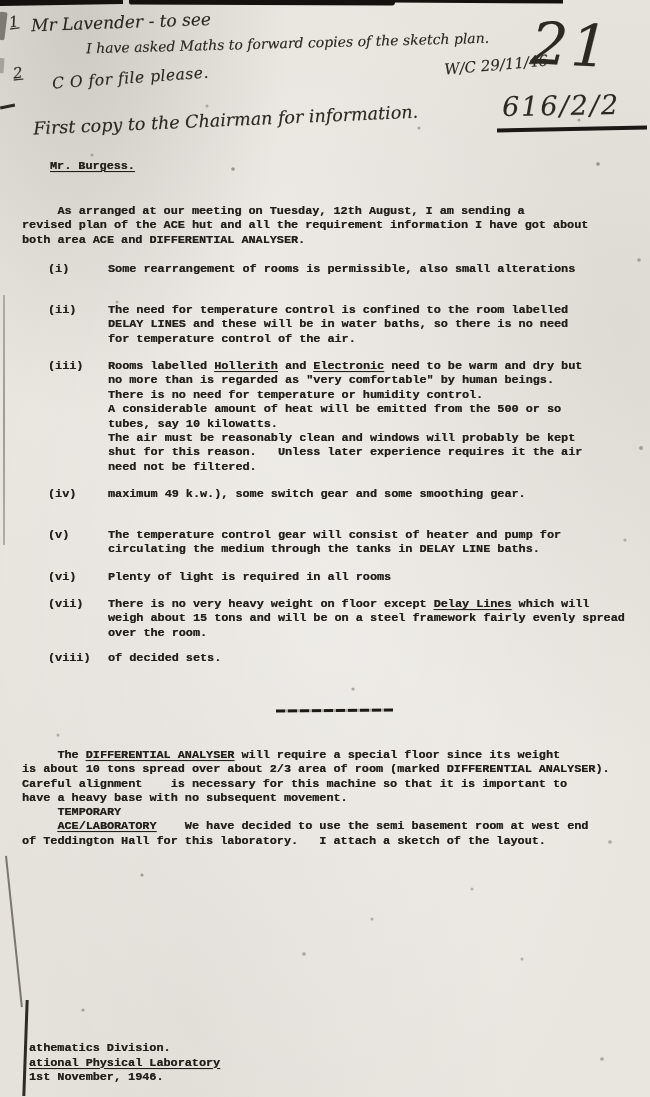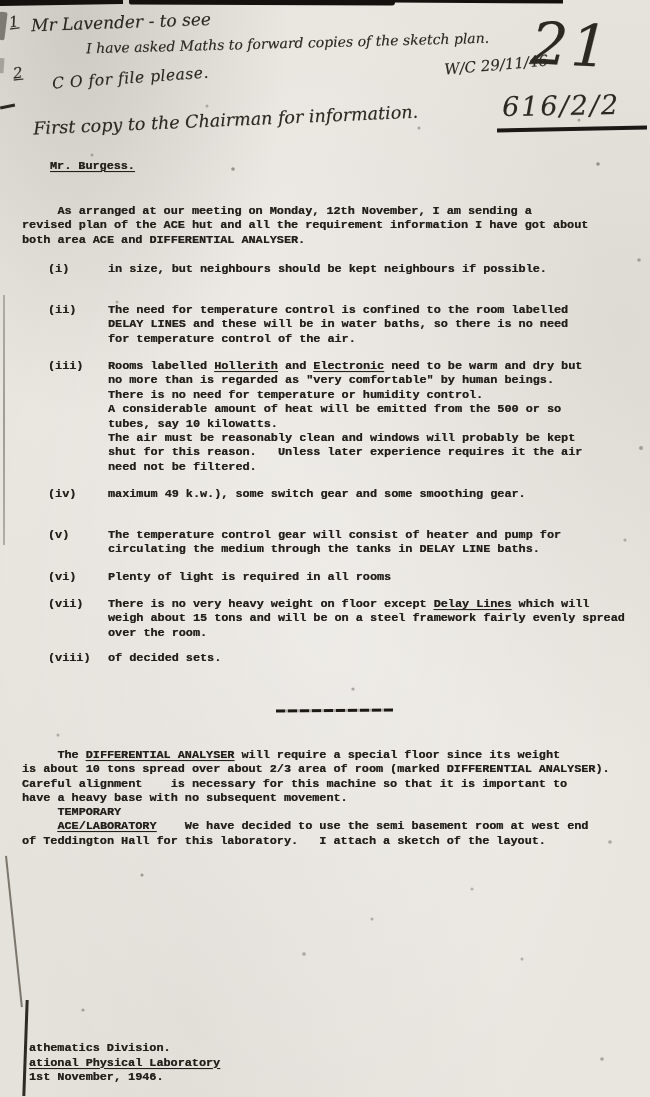--- a/index.html
+++ b/index.html
@@ -90,25 +90,25 @@
   <div class="hw hw-pageno">21</div>
   <div class="hw hw-m2">2</div>
   <div class="hw hw-note2">C O for file please.</div>
   <div class="hw hw-fileref">616/2/2</div>
   <div class="fileref-underline"></div>
   <div class="hw-tick"></div>
   <div class="hw hw-note3">First copy to the Chairman for information.</div>
 
   <div class="typed salutation"><span class="u">Mr. Burgess.</span></div>
 
-  <div class="typed intro"><div><span>     As arranged at our meeting on Monday, 12th November, I am sending a</span></div><div><span>revised plan of the ACE hut and all the requirement information I have got about</span></div><div><span>both area ACE and DIFFERENTIAL ANALYSER.</span></div></div>
+  <div class="typed intro"><div><span>     As arranged at our meeting on Tuesday, 12th August, I am sending a</span></div><div><span>revised plan of the ACE hut and all the requirement information I have got about</span></div><div><span>both area ACE and DIFFERENTIAL ANALYSER.</span></div></div>
 
   <div class="item it-i">
     <span class="typed num">(i)</span>
-    <div class="typed itxt"><div><span>in size, but neighbours should be kept neighbours if possible.</span></div></div>
+    <div class="typed itxt"><div><span>Some rearrangement of rooms is permissible, also small alterations</span></div></div>
   </div>
   <div class="item it-ii">
     <span class="typed num">(ii)</span>
     <div class="typed itxt"><div><span>The need for temperature control is confined to the room labelled</span></div><div><span>DELAY LINES and these will be in water baths, so there is no need</span></div><div><span>for temperature control of the air.</span></div></div>
   </div>
   <div class="item it-iii">
     <span class="typed num">(iii)</span>
     <div class="typed itxt"><div><span>Rooms labelled </span><span class="u">Hollerith</span><span> and </span><span class="u">Electronic</span><span> need to be warm and dry but</span></div><div><span>no more than is regarded as "very comfortable" by human beings.</span></div><div><span>There is no need for temperature or humidity control.</span></div><div><span>A considerable amount of heat will be emitted from the 500 or so</span></div><div><span>tubes, say 10 kilowatts.</span></div><div><span>The air must be reasonably clean and windows will probably be kept</span></div><div><span>shut for this reason.   Unless later experience requires it the air</span></div><div><span>need not be filtered.</span></div></div>
   </div>
   <div class="item it-iv">

